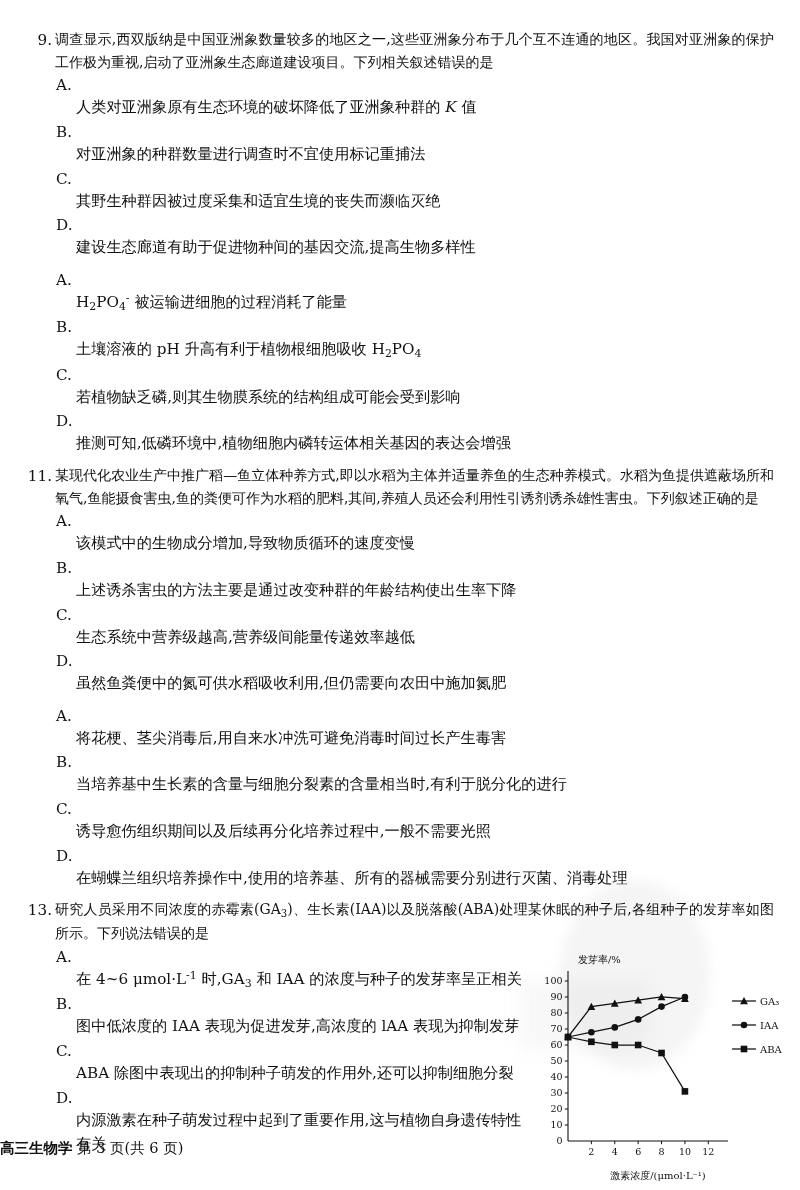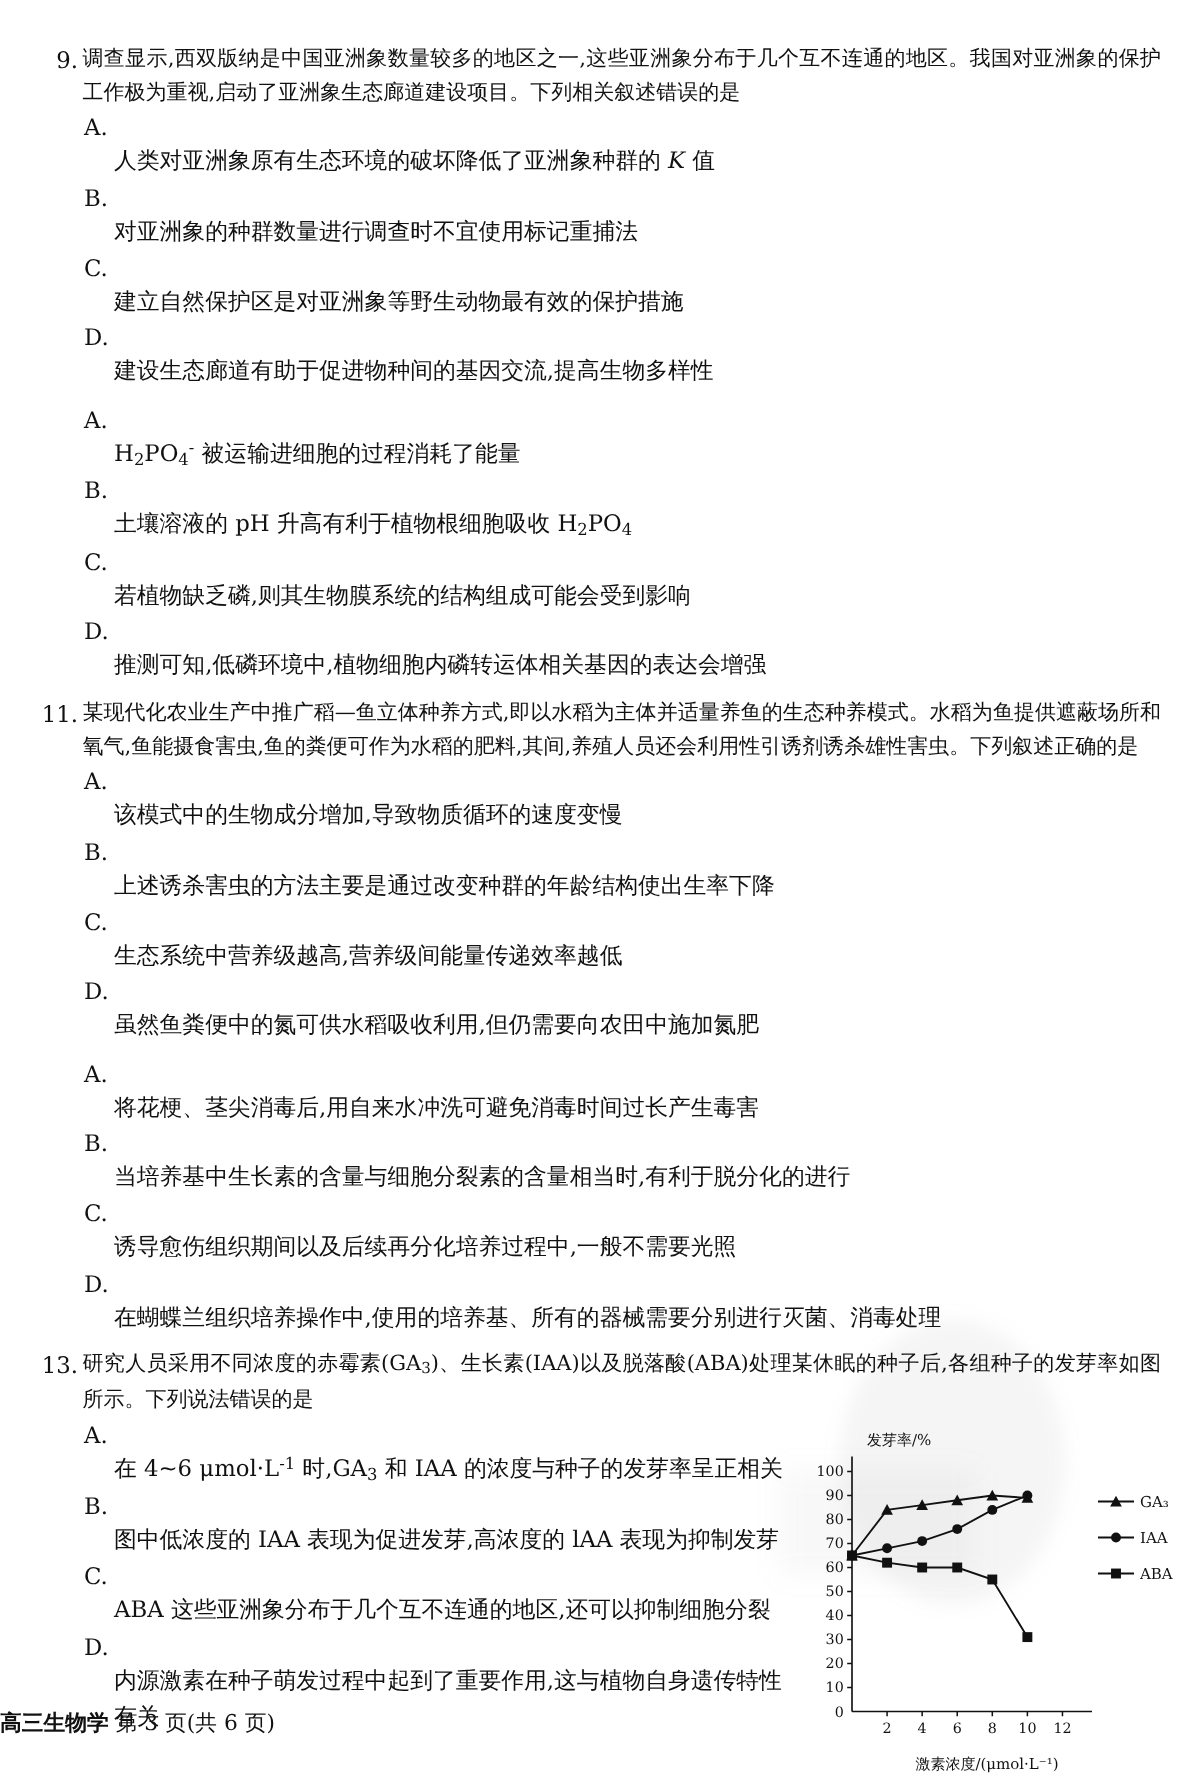--- a/index.html
+++ b/index.html
@@ -138,21 +138,21 @@
       <div class="opt">
         <span class="optlabel">A.</span>
         <span class="opttext">人类对亚洲象原有生态环境的破坏降低了亚洲象种群的 <span class="ital">K</span> 值</span>
       </div>
       <div class="opt">
         <span class="optlabel">B.</span>
         <span class="opttext">对亚洲象的种群数量进行调查时不宜使用标记重捕法</span>
       </div>
       <div class="opt">
         <span class="optlabel">C.</span>
-        <span class="opttext">建立自然保护区是对亚洲象等野生动物最有效的保护措施</span>
+        <span class="opttext">其野生种群因被过度采集和适宜生境的丧失而濒临灭绝</span>
       </div>
       <div class="opt">
         <span class="optlabel">D.</span>
         <span class="opttext">建设生态廊道有助于促进物种间的基因交流,提高生物多样性</span>
       </div>
     </div>
 
     <div class="q">
       <div class="opt">
         <span class="optlabel">A.</span>
@@ -225,21 +225,21 @@
           <div class="opt">
             <span class="optlabel">A.</span>
             <span class="opttext">在 4~6 μmol·L<sup>-1</sup> 时,GA<sub>3</sub> 和 IAA 的浓度与种子的发芽率呈正相关</span>
           </div>
           <div class="opt">
             <span class="optlabel">B.</span>
             <span class="opttext">图中低浓度的 IAA 表现为促进发芽,高浓度的 lAA 表现为抑制发芽</span>
           </div>
           <div class="opt">
             <span class="optlabel">C.</span>
-            <span class="opttext">ABA 这些亚洲象分布于几个互不连通的地区,还可以抑制细胞分裂</span>
+            <span class="opttext">ABA 除图中表现出的抑制种子萌发的作用外,还可以抑制细胞分裂</span>
           </div>
           <div class="opt">
             <span class="optlabel">D.</span>
             <span class="opttext">内源激素在种子萌发过程中起到了重要作用,这与植物自身遗传特性有关</span>
           </div>
         </div>
 
         <div class="q13right">
           <div class="chartbox">
             <svg class="chart-svg" id="chart" width="262" height="236" viewBox="0 0 262 236">

